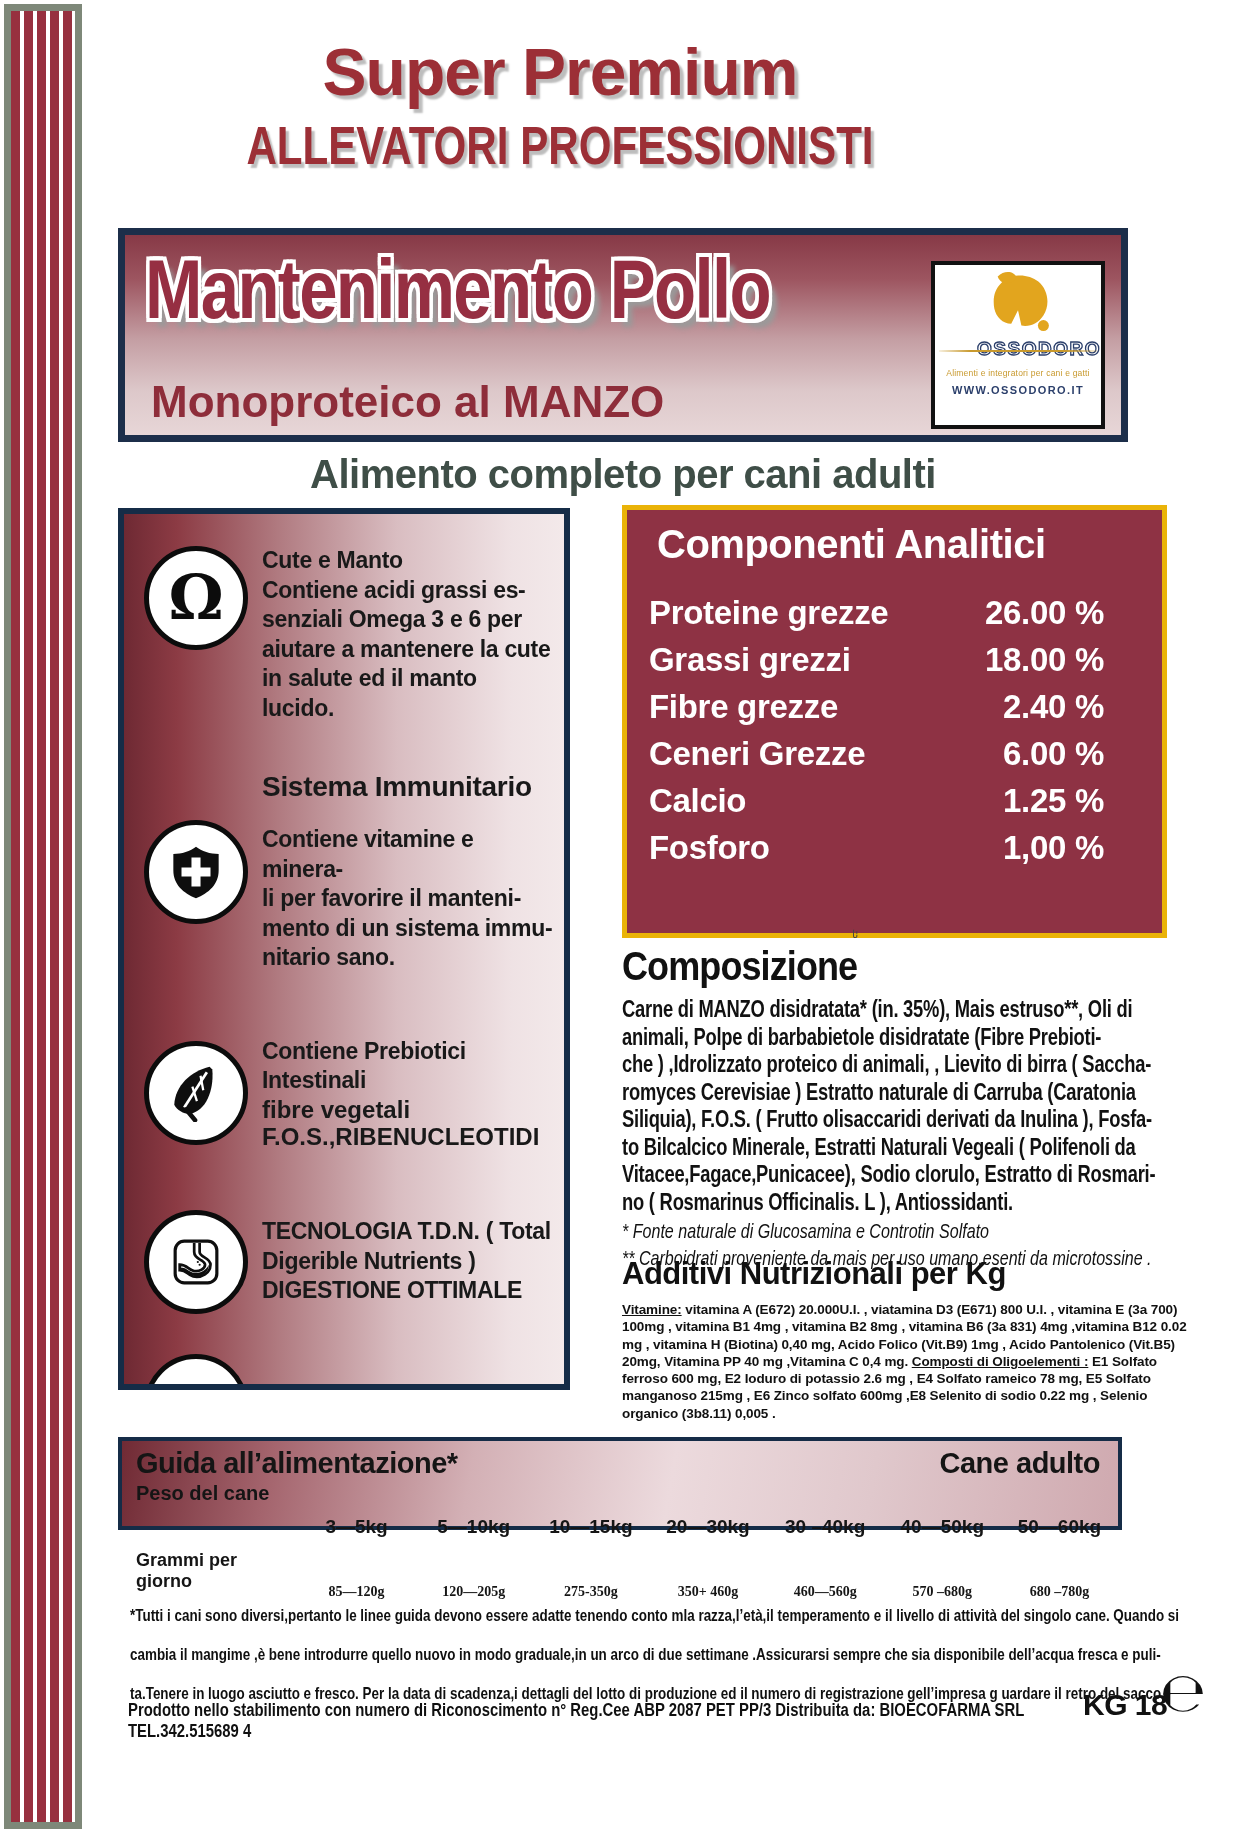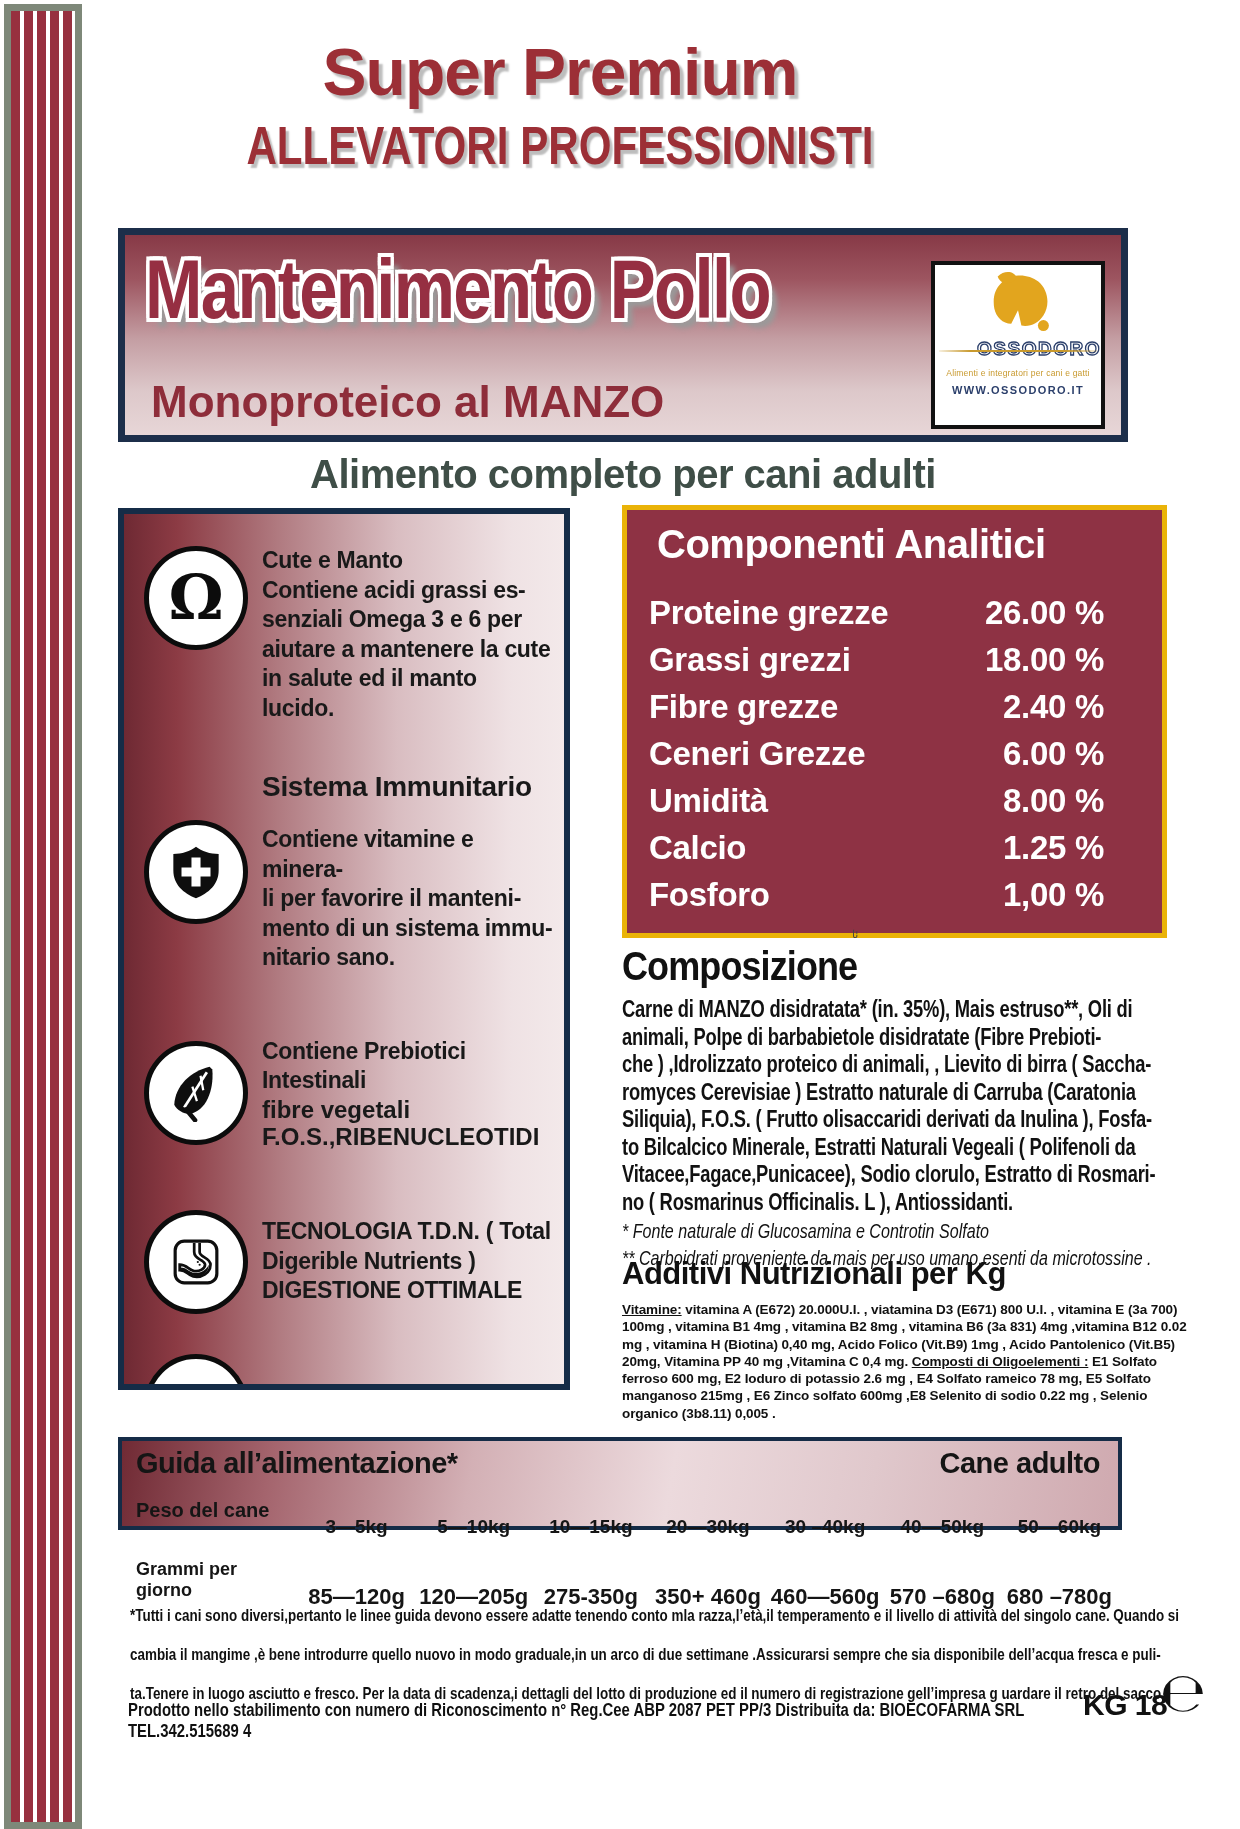--- a/index.html
+++ b/index.html
@@ -84,24 +84,24 @@
   .add-title{font-size:31px;font-weight:bold;letter-spacing:-0.5px;}
   .add-body{margin-top:9px;font-size:13.5px;font-weight:bold;line-height:17.3px;width:572px;letter-spacing:-0.1px;}
   .u{text-decoration:underline;text-align:center;}
 
   
   .guide{position:absolute;left:118px;top:1437px;width:1004px;height:93px;box-sizing:border-box;
          border:4px solid #152c47;color:#151515;
          background:linear-gradient(100deg,#702a34 0%,#a4646d 15%,#d3b0b5 35%,#ecdadd 55%,#e0c8cc 75%,#cfa9af 100%);}
   .guide-top{display:flex;justify-content:space-between;padding:6px 18px 0 14px;}
   .guide-title,.guide-subject{font-size:29px;font-weight:bold;letter-spacing:-0.5px;}
-  .guide-row{display:flex;align-items:center;padding-left:14px;}
+  .guide-row{display:flex;align-items:flex-start;padding-left:14px;}
   .guide-label{width:162px;font-weight:bold;flex:0 0 auto;}
   .r1{margin-top:2px;}  .r1 .guide-label{font-size:20px;} .r1 .guide-cell{font-size:19px;}
-  .r2{margin-top:12px;} .r2 .guide-label{font-size:18px;} .r2 .guide-cell{font-size:22px;}
+  .r2{margin-top:12px;} .r2 .guide-label{font-size:18px;} .r2 .guide-cell{font-size:14px;font-family:Liberation Serif, serif;}
   .guide-cell{flex:1;text-align:center;font-weight:bold;margin-top:34px;}
 
   
   .disclaimer{position:absolute;left:130px;top:1596px;width:1340px;transform:scaleX(.79);
           transform-origin:left top;font-size:17px;font-weight:bold;line-height:39px;color:#101010;}
   .footer-text{position:absolute;left:128px;top:1700px;width:1140px;transform:scaleX(.85);
           transform-origin:left top;font-size:17.5px;font-weight:bold;color:#101010;}
   .kg{position:absolute;left:1083px;top:1688px;font-size:30px;font-weight:bold;letter-spacing:-0.5px;}
   .esign{position:absolute;left:1160px;top:1666px;font-size:54px;font-family:"DejaVu Sans",sans-serif;font-weight:normal;line-height:1;}
 </style>
@@ -232,24 +232,20 @@
           <span>Grassi grezzi</span>
           <span>18.00 %</span>
         </div>
       <div class="an-row">
           <span>Fibre grezze</span>
           <span>2.40 %</span>
         </div>
       <div class="an-row">
           <span>Ceneri Grezze</span>
           <span>6.00 %</span>
-        </div>
-      <div class="an-row">
-          <span>Umidità</span>
-          <span>8.00 %</span>
         </div>
       <div class="an-row">
           <span>Calcio</span>
           <span>1.25 %</span>
         </div>
       <div class="an-row">
           <span>Fosforo</span>
           <span>1,00 %</span>
         </div>
     </div>

